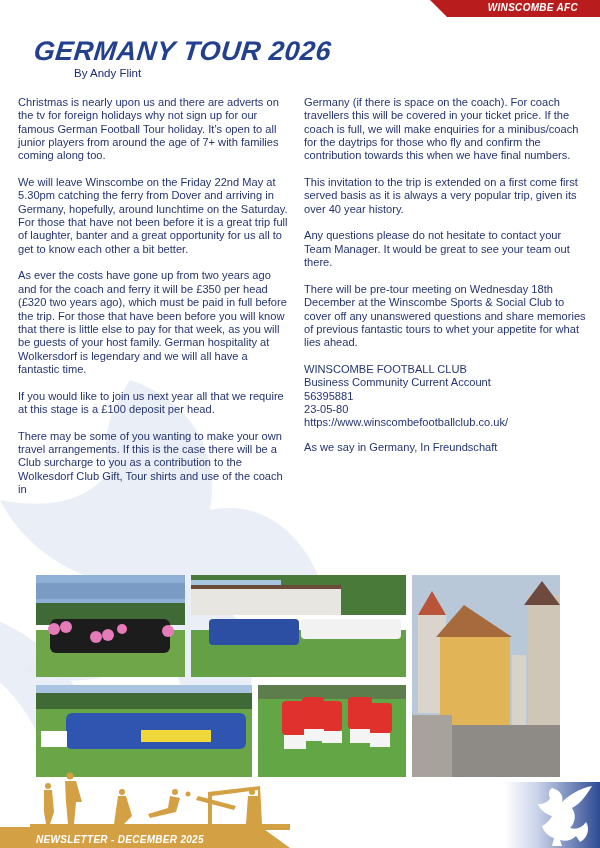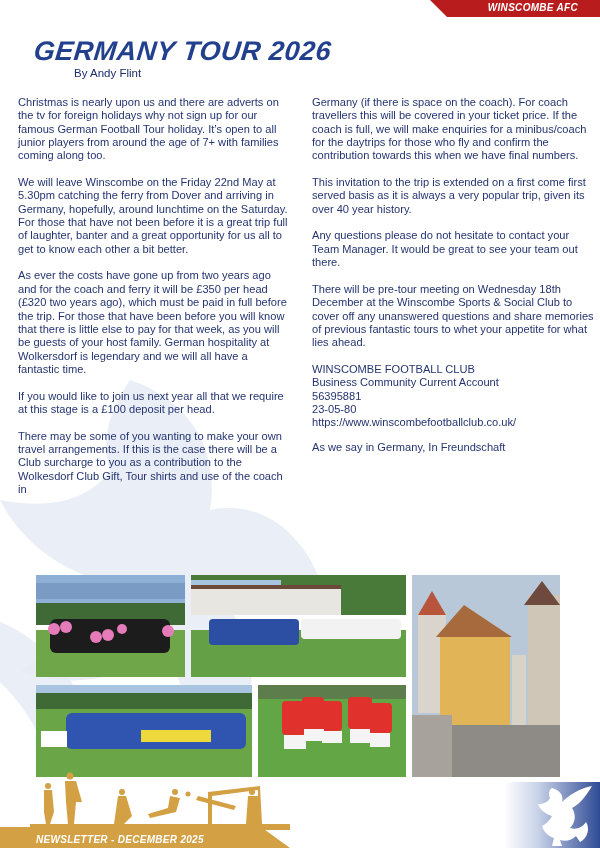--- a/index.html
+++ b/index.html
@@ -11,21 +11,21 @@
     clip-path:polygon(0 0,100% 0,100% 100%,10% 100%); z-index:2; }
   .header-banner span { position:absolute; right:22px; top:2px; color:#fff; font-style:italic; font-weight:bold;
     font-size:10px; letter-spacing:0.3px; font-family:"Liberation Sans", sans-serif; }
 
   .title { position:absolute; left:34px; top:36px; font-family:"Liberation Sans Narrow","Liberation Sans", sans-serif;
     font-style:italic; font-weight:bold; font-size:27px; letter-spacing:0.5px; color:#22408e; transform:skewX(-6deg); z-index:2; }
   .byline { position:absolute; left:34px; top:67px; font-size:11.5px; color:#1e2d6b; z-index:2;margin-left:40px; }
 
   .col { position:absolute; top:96px; font-size:11.1px; line-height:13.35px; color:#243470; z-index:2; }
   .col.left { left:18px; width:272px; }
-  .col.right { left:312px; width:284px; }
+  .col.right { left:304px; width:284px; }
   .col p { margin-bottom:13.35px; white-space:pre-line; }
 
   .photo { position:absolute; overflow:hidden; z-index:2; }
   .photo svg { width:100%; height:100%; display:block; }
   .p1 { left:36px; top:575px; width:149px; height:102px; }
   .p2 { left:191px; top:575px; width:215px; height:102px; }
   .p3 { left:412px; top:575px; width:148px; height:202px; }
   .p4 { left:36px; top:685px; width:216px; height:92px; }
   .p5 { left:258px; top:685px; width:148px; height:92px; }
 

